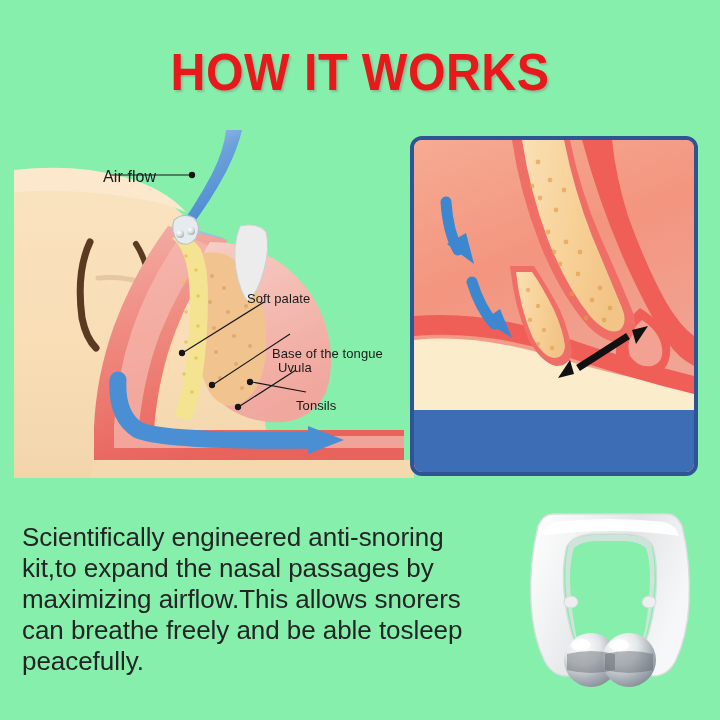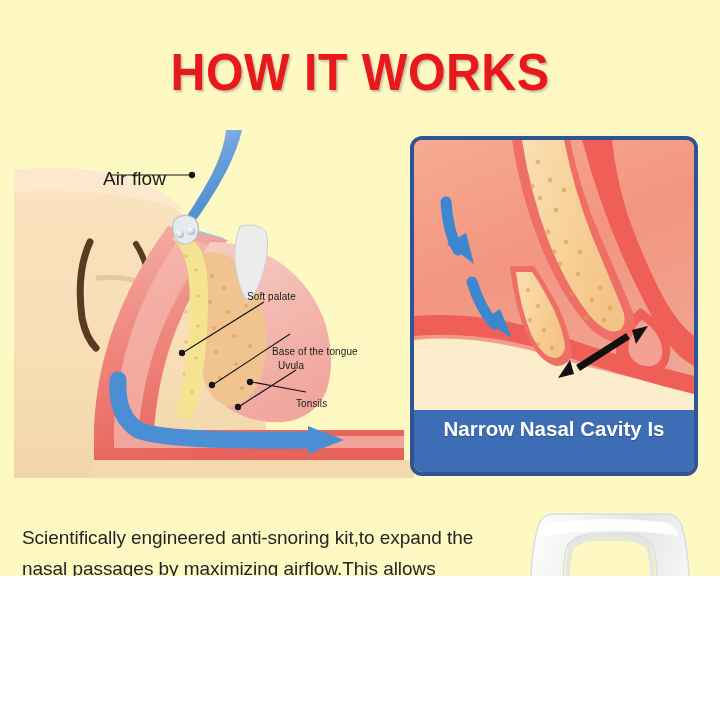--- a/index.html
+++ b/index.html
@@ -7,23 +7,23 @@
     padding: 0;
     background: #ffffff;
   }
   body {
     font-family: "Liberation Sans", sans-serif;
     -webkit-font-smoothing: antialiased;
   }
   #page {
     position: relative;
     width: 720px;
-    height: 576px;
+    height: 720px;
     overflow: hidden;
-    background: #fef9c3;
+    background: #86efac;
   }
 
   
   #title {
     position: absolute;
     left: 0;
     top: 42px;
     width: 720px;
     text-align: center;
     font-family: "Liberation Sans", sans-serif;
@@ -43,26 +43,26 @@
     left: 14px;
     top: 130px;
     width: 400px;
     height: 348px;
   }
   #left-figure svg { display: block; }
 
   .lbl {
     position: absolute;
     font-family: "Liberation Sans", sans-serif;
-    font-size: 10px;
+    font-size: 13px;
     color: #1a1a1a;
     white-space: nowrap;
     letter-spacing: 0.1px;
   }
-  #lbl-airflow   { left: 103px; top: 168px; font-size: 19px; }
+  #lbl-airflow   { left: 103px; top: 168px; font-size: 16px; }
   #lbl-soft      { left: 247px; top: 291px; }
   #lbl-base      { left: 272px; top: 322px; margin-top: 24px; }
   #lbl-uvula     { left: 278px; top: 360px; }
   #lbl-tonsils   { left: 296px; top: 383px; margin-top: 15px; }
 
   
   #inset {
     position: absolute;
     left: 410px;
     top: 136px;
@@ -101,21 +101,21 @@
   }
   #inset-caption div { white-space: nowrap; }
 
   
   #body-text {
     position: absolute;
     left: 22px;
     top: 522px;
     width: 470px;
     font-family: "Liberation Sans", sans-serif;
-    font-size: 19px;
+    font-size: 26px;
     line-height: 31px;
     color: #242424;
     letter-spacing: -0.05px;
   }
 
   
   #product {
     position: absolute;
     left: 505px;
     top: 492px;
@@ -341,21 +341,20 @@
       </g>
 
       <g>
         <line x1="164" y1="228" x2="214" y2="196" stroke="#111111" stroke-width="7"></line>
         <polygon points="218,190 234,186 222,204" fill="#111111"></polygon>
         <polygon points="160,234 144,238 156,220" fill="#111111"></polygon>
       </g>
     </svg>
 
     <div id="inset-caption">
-      <div>Narrow Nasal Cavity Is</div>
     </div>
   </div>
 
   <div id="body-text">Scientifically engineered anti-snoring kit,to expand the nasal passages by maximizing airflow.This allows snorers can breathe freely and be able tosleep peacefully.</div>
 
   <div id="product">
     <svg width="210" height="200" viewBox="0 0 210 200">
       <defs>
         <linearGradient id="silG" x1="0" y1="0" x2="1" y2="0.4">
           <stop offset="0%" stop-color="#ffffff"></stop>

